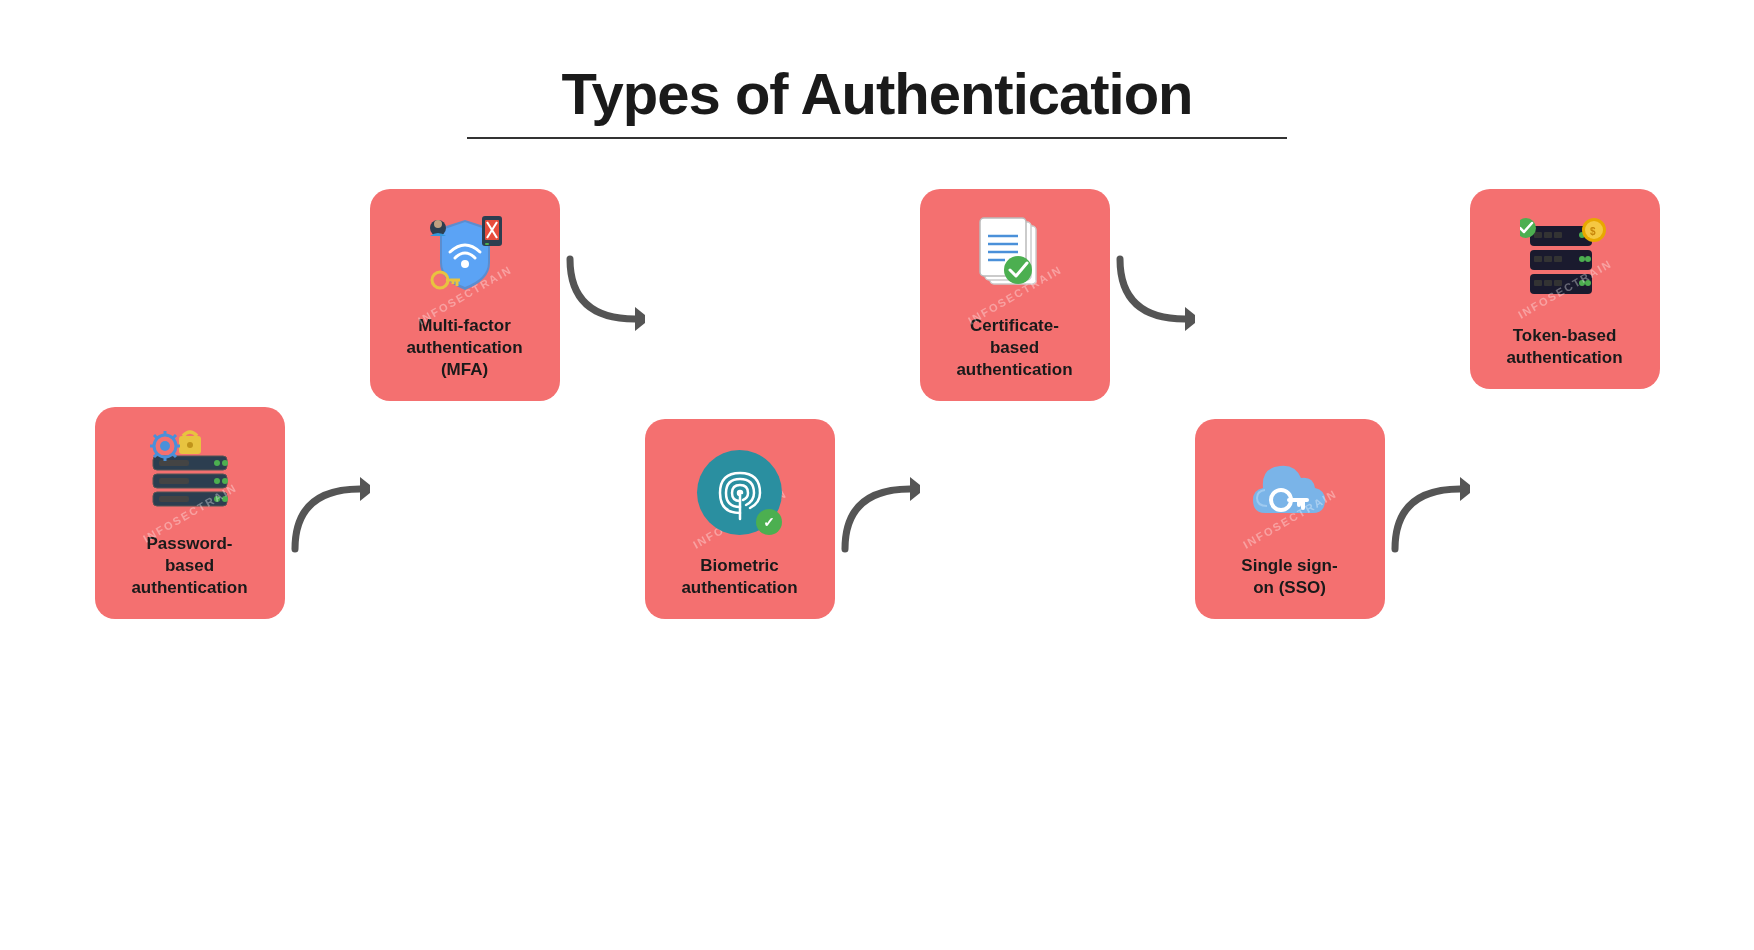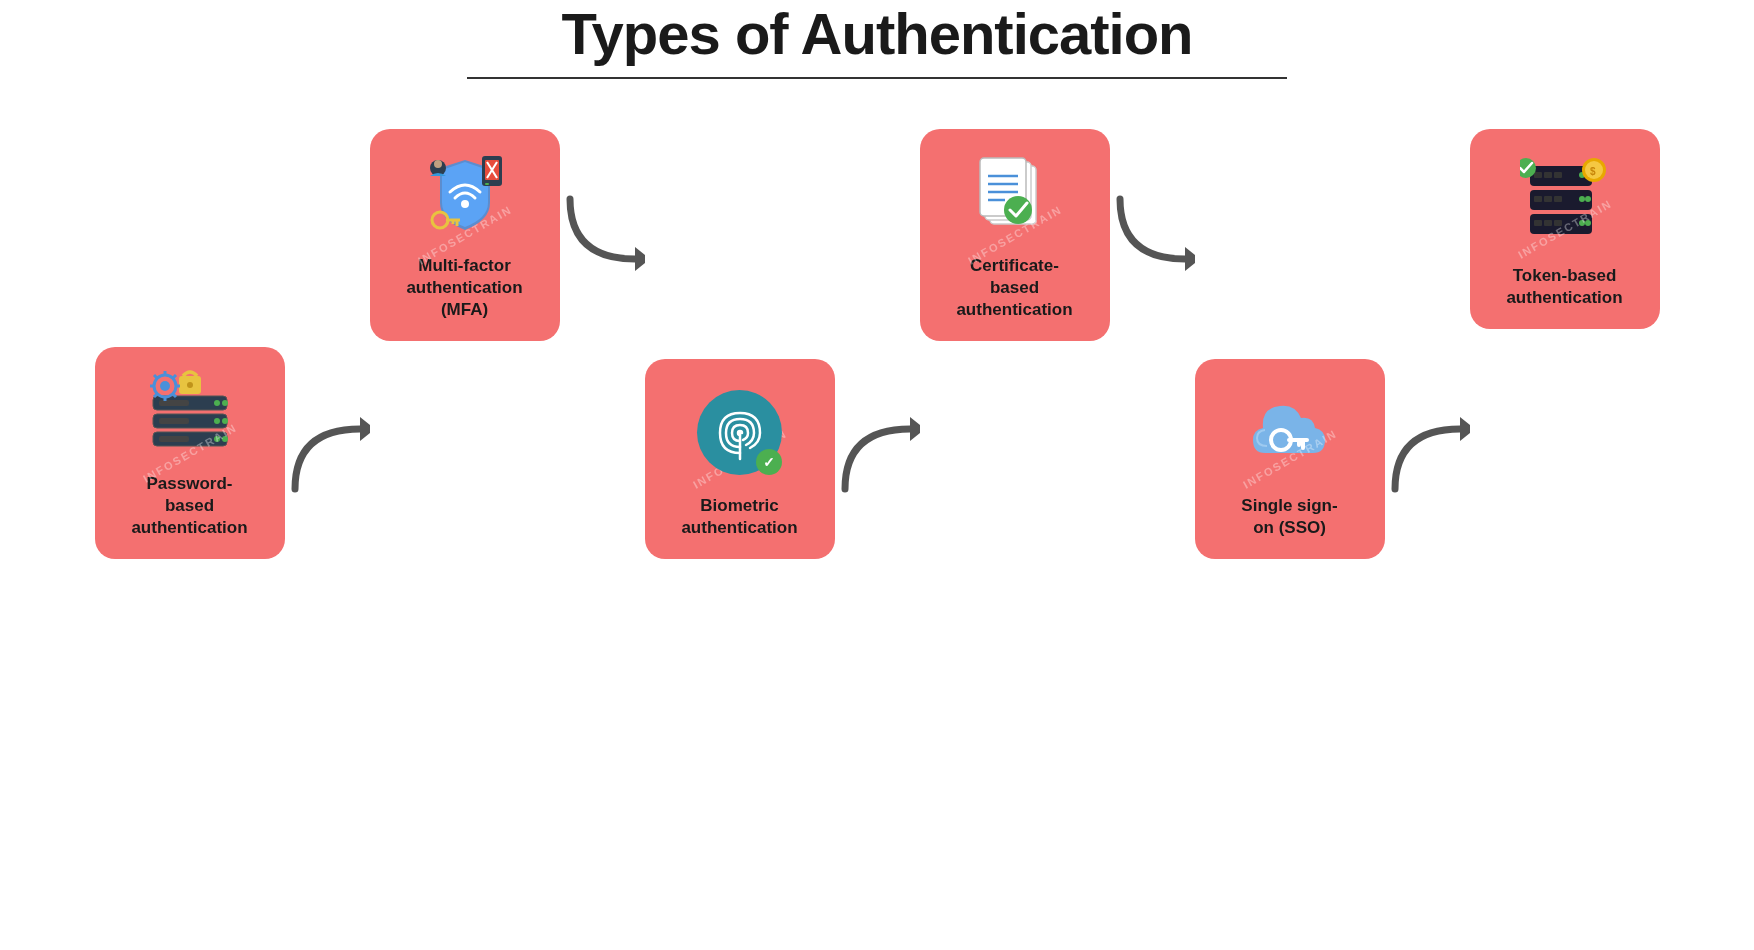--- a/index.html
+++ b/index.html
@@ -12,20 +12,21 @@
       align-items: center;
       min-height: 950px;
       width: 1754px;
       overflow: hidden;
     }
 
     .page-title {
       font-size: 58px;
       font-weight: 900;
       color: #1a1a1a;
+      margin-top: 60px;
       margin-bottom: 10px;
       letter-spacing: -1px;
     }
 
     .title-underline {
       width: 820px;
       height: 2px;
       background: #333;
       margin-bottom: 50px;
     }

